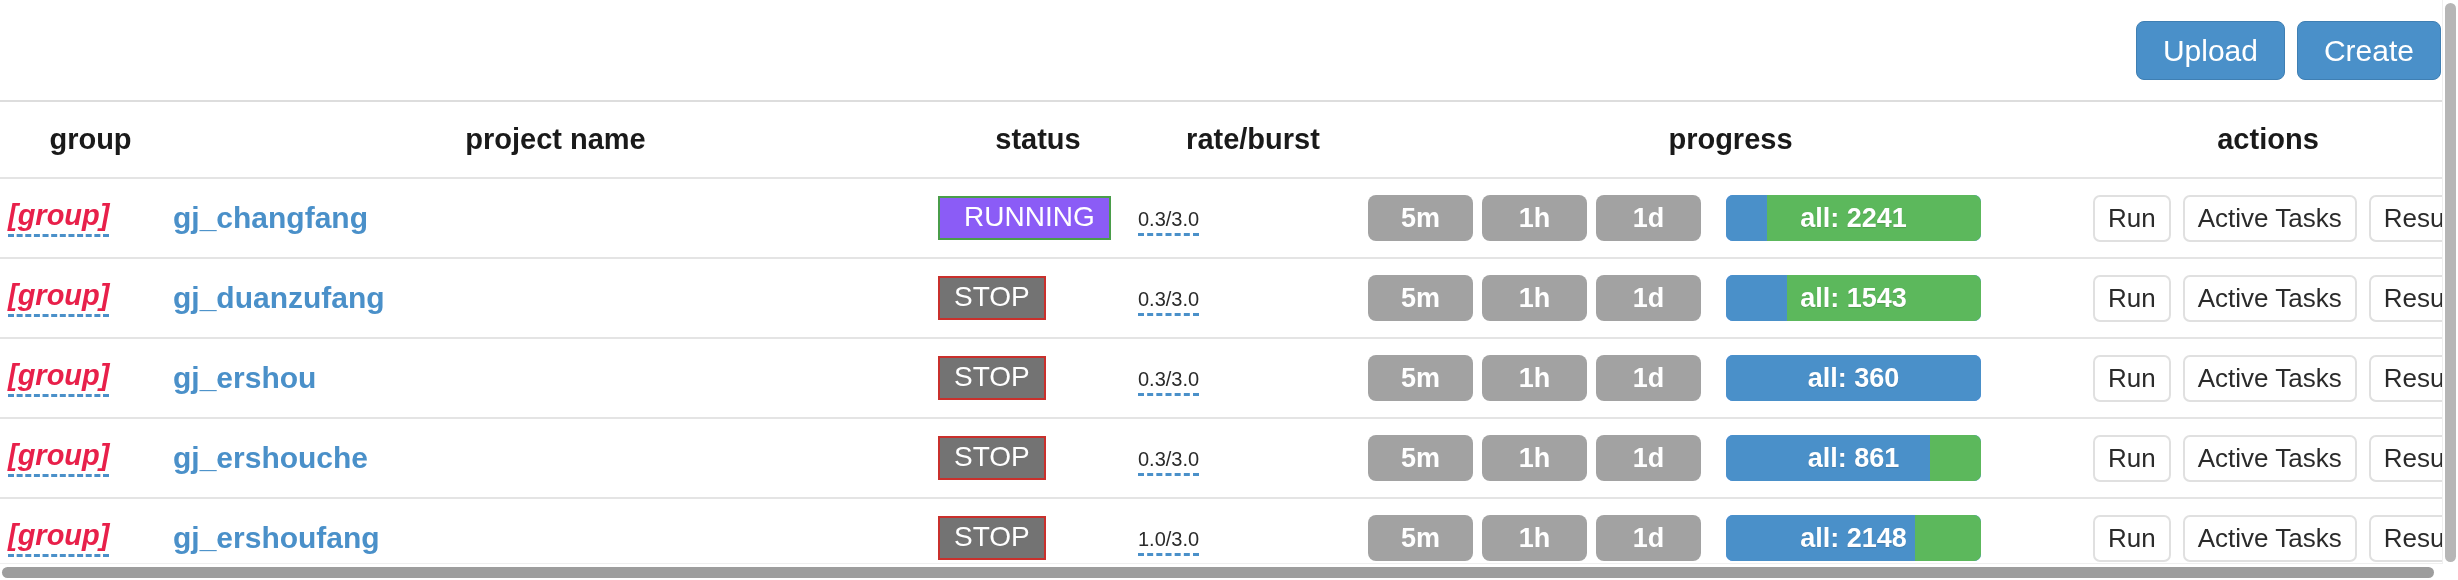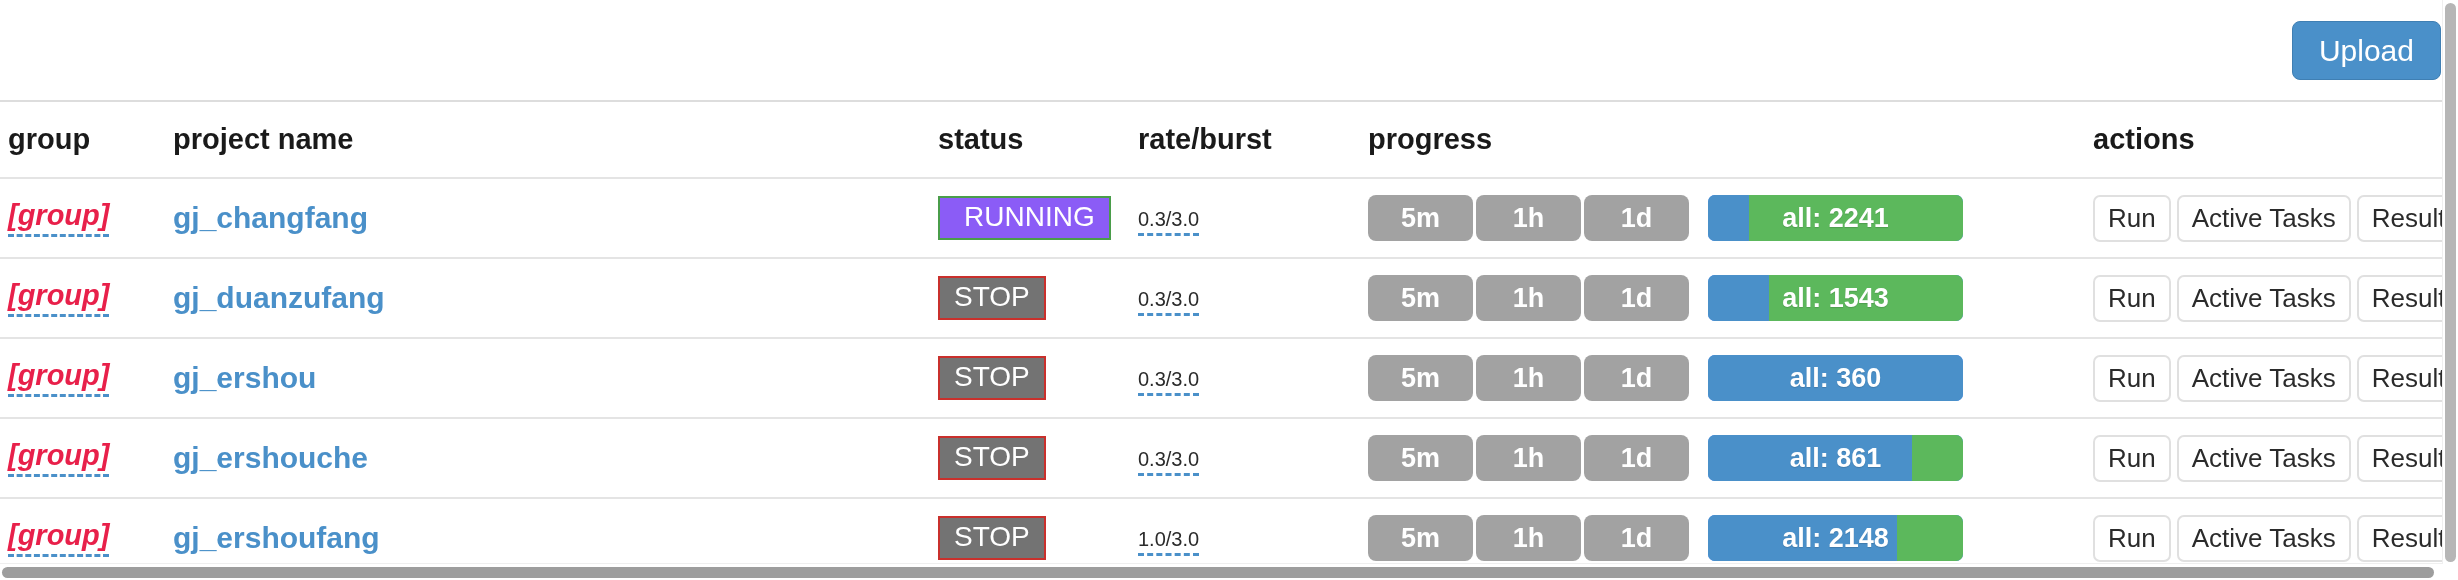--- a/index.html
+++ b/index.html
@@ -76,20 +76,21 @@
     text-align: left;
     vertical-align: middle;
     padding: 0;
     border-bottom: 2px solid #e4e4e4;
   }
   table.projects thead th {
     height: 75px;
     font-size: 29px;
     font-weight: bold;
     color: #1a1a1a;
+    text-align: center;
   }
   table.projects tbody td {
     height: 78px;
     font-size: 29px;
   }
 
   .col-group      { width: 165px; padding-left: 8px !important; }
   .col-name       { width: 765px; }
   .col-status     { width: 200px; }
   .col-rate       { width: 230px; }
@@ -146,21 +147,21 @@
     padding-bottom: 2px;
     cursor: pointer;
     display: inline-block;
   }
 
   
   .progress-cell { white-space: nowrap; }
   .progress-inner {
     display: flex;
     align-items: center;
-    gap: 3px;
+    gap: 9px;
   }
   .time-btn {
     background: #a2a2a2;
     border: none;
     border-radius: 8px;
     color: #ffffff;
     font-weight: bold;
     font-size: 27px;
     width: 105px;
     height: 46px;
@@ -195,21 +196,21 @@
     justify-content: center;
     color: #ffffff;
     font-weight: bold;
     font-size: 27px;
     text-shadow: 0 1px 1px rgba(0,0,0,.15);
   }
 
   
   .actions-inner {
     display: flex;
-    gap: 6px;
+    gap: 12px;
     align-items: center;
   }
   .btn-default {
     background: #ffffff;
     border: 2px solid #e0e0e0;
     border-radius: 7px;
     color: #2b2b2b;
     font-size: 26px;
     padding: 0 13px;
     height: 47px;
@@ -258,20 +259,21 @@
   }
 </style>
 </head>
 <body>
 
 <div id="app">
 
   <div class="toolbar">
     <div class="toolbar-actions">
       <button class="btn-primary">Upload</button>
+      <button class="btn-primary">Create</button>
     </div>
   </div>
 
   <div class="table-wrap">
     <table class="projects">
       <thead>
         <tr>
           <th class="col-group">group</th>
           <th class="col-name">project name</th>
           <th class="col-status">status</th>

